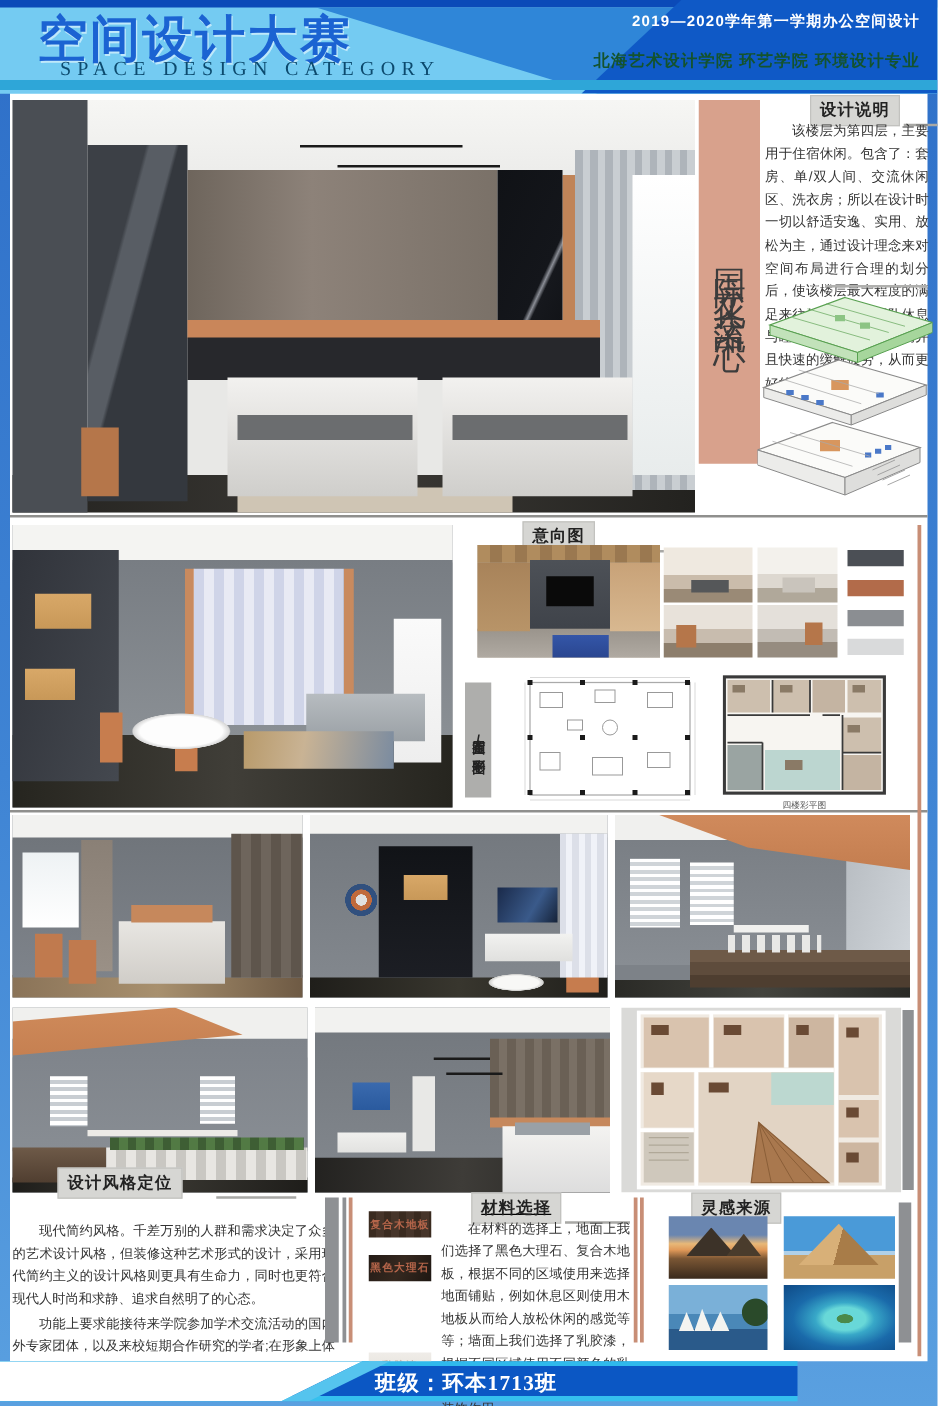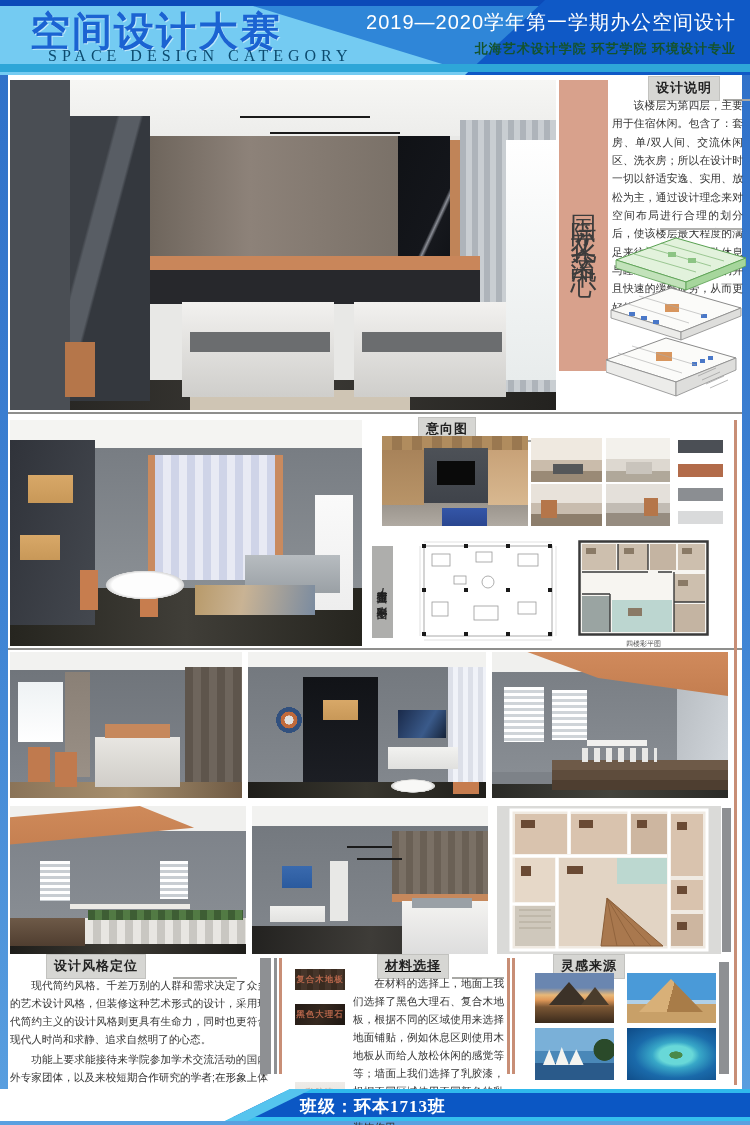--- a/index.html
+++ b/index.html
@@ -15,21 +15,21 @@
   .hdr-top-strip{position:absolute;left:0;top:0;width:750px;height:6px;background:#0b4ab8;}
   .hdr-wedge{position:absolute;left:0;top:0;width:750px;height:75px;background:#2f86d8;
              clip-path:polygon(253px 6px,750px 6px,750px 75px,478px 75px);}
   .hdr-dark{position:absolute;left:0;top:0;width:750px;height:75px;background:#0f59c6;
             clip-path:polygon(545px 0,750px 0,750px 75px,465px 75px);}
   .hdr-teal{position:absolute;left:0;top:64px;width:750px;height:8px;background:#2ea6d8;}
   .hdr-title{position:absolute;left:30px;top:4px;font-size:40px;font-weight:bold;color:#1b63d2;
              letter-spacing:2px;text-shadow:1px 1px 0 #bfe8fa;}
   .hdr-sub{position:absolute;left:48px;top:47px;font-size:16px;color:#0c4a6e;letter-spacing:5px;
            font-family:"Liberation Serif",serif;}
-  .hdr-course{position:absolute;right:14px;top:9px;font-size:20px;font-weight:normal;color:#ffffff;letter-spacing:1px;}
+  .hdr-course{position:absolute;right:14px;top:9px;font-size:12px;font-weight:bold;color:#ffffff;letter-spacing:1px;}
   .hdr-school{position:absolute;right:14px;top:40px;font-size:13px;font-weight:bold;color:#14532d;letter-spacing:1px;}
 
   
   .label-row{display:flex;align-items:flex-end;padding-left:36px;}
   .label-box{background:#d6d6d3;border:1px solid #c2c2bf;padding:2px 7px 3px;font-weight:bold;
              font-size:13px;color:#222;letter-spacing:1px;white-space:nowrap;}
   .label-line{width:64px;height:0;border-bottom:2px solid #a8a8a5;margin-left:3px;}
   .para{font-size:10.6px;line-height:1.7;color:#333;text-align:justify;margin:0 0 2px 0;text-indent:2em;}
   .divider{background:#8f8f8d;height:2px;left:8px;width:734px;}
   .vline-salmon{background:#c88e76;width:3px;}
@@ -215,21 +215,21 @@
        background:linear-gradient(105deg,#d8b078 50%,#a87c48 50%);clip-path:polygon(50% 0,100% 100%,0 100%);}
   #insp-3{left:535px;top:1028px;width:79px;height:52px;
     background:radial-gradient(circle at 88% 42%,#2a4a2a 0 14%,transparent 15%),
       linear-gradient(180deg,#7ab0d8 0 45%,#4a88b8 45% 68%,#2a5a8a 68%);}
   .p3a{position:absolute;left:8px;top:15px;width:52px;height:22px;background:#f4f4f0;
        clip-path:polygon(0 100%,12% 30%,24% 100%,36% 18%,50% 100%,64% 28%,78% 100%);}
   #insp-4{left:627px;top:1028px;width:89px;height:52px;
     background:radial-gradient(ellipse at 55% 52%,#4a8a4a 0 9%,#68d8d8 10% 24%,#38a8c8 34%,#1a6aaa 60%,#0e4a86 100%);}
 
   
-  .footer{position:absolute;left:0;top:1089px;width:750px;height:32px;
+  .footer{position:absolute;left:0;top:1089px;width:638px;height:32px;
     background:linear-gradient(180deg,#2fb9ec 0 4px,#0b57c4 4px 28px,#35c0ee 28px 32px);}
   .wedge-white{position:absolute;left:0;top:0;width:320px;height:32px;background:#ffffff;
     clip-path:polygon(0 0,290px 0,225px 32px,0 32px);}
   .wedge-blue{position:absolute;left:0;top:0;width:320px;height:32px;background:#55c4ee;
     clip-path:polygon(290px 0,312px 0,247px 32px,225px 32px);}
   .foot-text{position:absolute;top:6px;font-size:17px;font-weight:bold;color:#ffffff;
     letter-spacing:1px;font-family:"Liberation Serif",serif;}
 </style>
 </head>
 <body>
@@ -411,21 +411,21 @@
         <rect x="180" y="16" width="10" height="8"></rect>
       <rect x="24" y="60" width="10" height="10"></rect>
         <rect x="180" y="80" width="10" height="8"></rect>
       <rect x="180" y="116" width="10" height="8"></rect>
         <rect x="70" y="60" width="16" height="8"></rect>
     </g>
     <path d="M22 104 h32 M22 110 h32 M22 116 h32 M22 122 h32" stroke="#b0a898" stroke-width="1"></path>
   </svg>
   <div class="abs vbar-gray" style="left:722px;top:808px;width:9px;height:144px;"></div>
 
-  <div class="abs label-row" style="left:10px;top:954px;gap:24px;">
+  <div class="abs label-row" style="left:10px;top:934px;gap:24px;">
     <div class="label-box">设计风格定位</div>
     <div class="label-line"></div>
   </div>
   <div class="abs" style="left:10px;top:976px;width:258px;">
     <p class="para">现代简约风格。千差万别的人群和需求决定了众多的艺术设计风格，但装修这种艺术形式的设计，采用现代简约主义的设计风格则更具有生命力，同时也更符合现代人时尚和求静、追求自然明了的心态。</p>
     <p class="para">功能上要求能接待来学院参加学术交流活动的国内外专家团体，以及来校短期合作研究的学者;在形象上体现学术交流机构和校园建筑的特点，营造良好的学术氛围，摒弃商业化的形象。</p>
     <p class="para">同时作为一栋国际交流中心在空间及功能的划分上要求做到松紧对比舒适，色彩选择上要求做到含蓄与彰显充分结合，造型语言上要求做到大小得当、横竖交错合理。</p>
   </div>
 
   <div class="abs vbar-gray" style="left:260px;top:958px;width:11px;height:116px;"></div>

